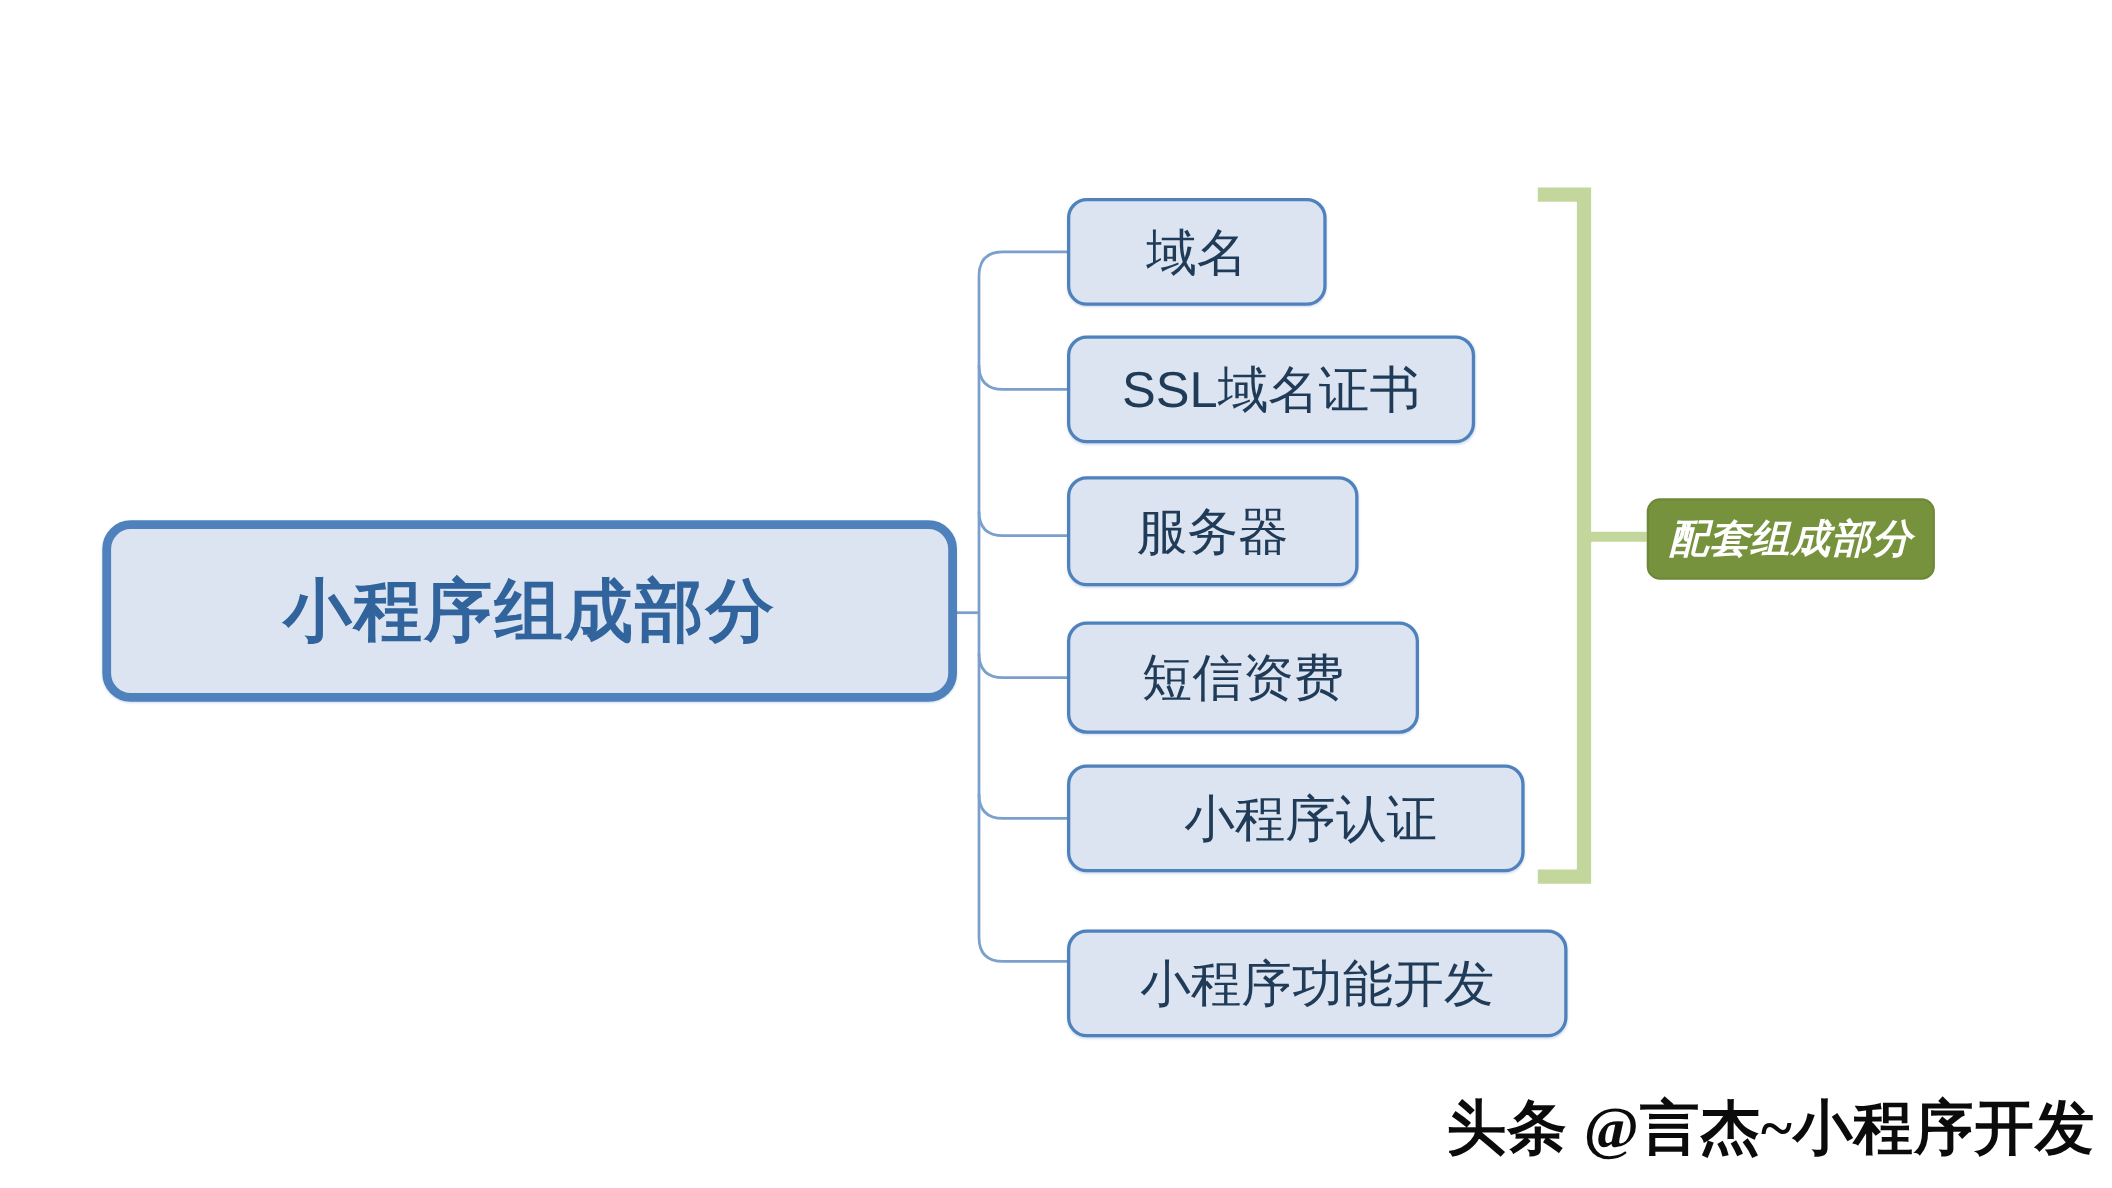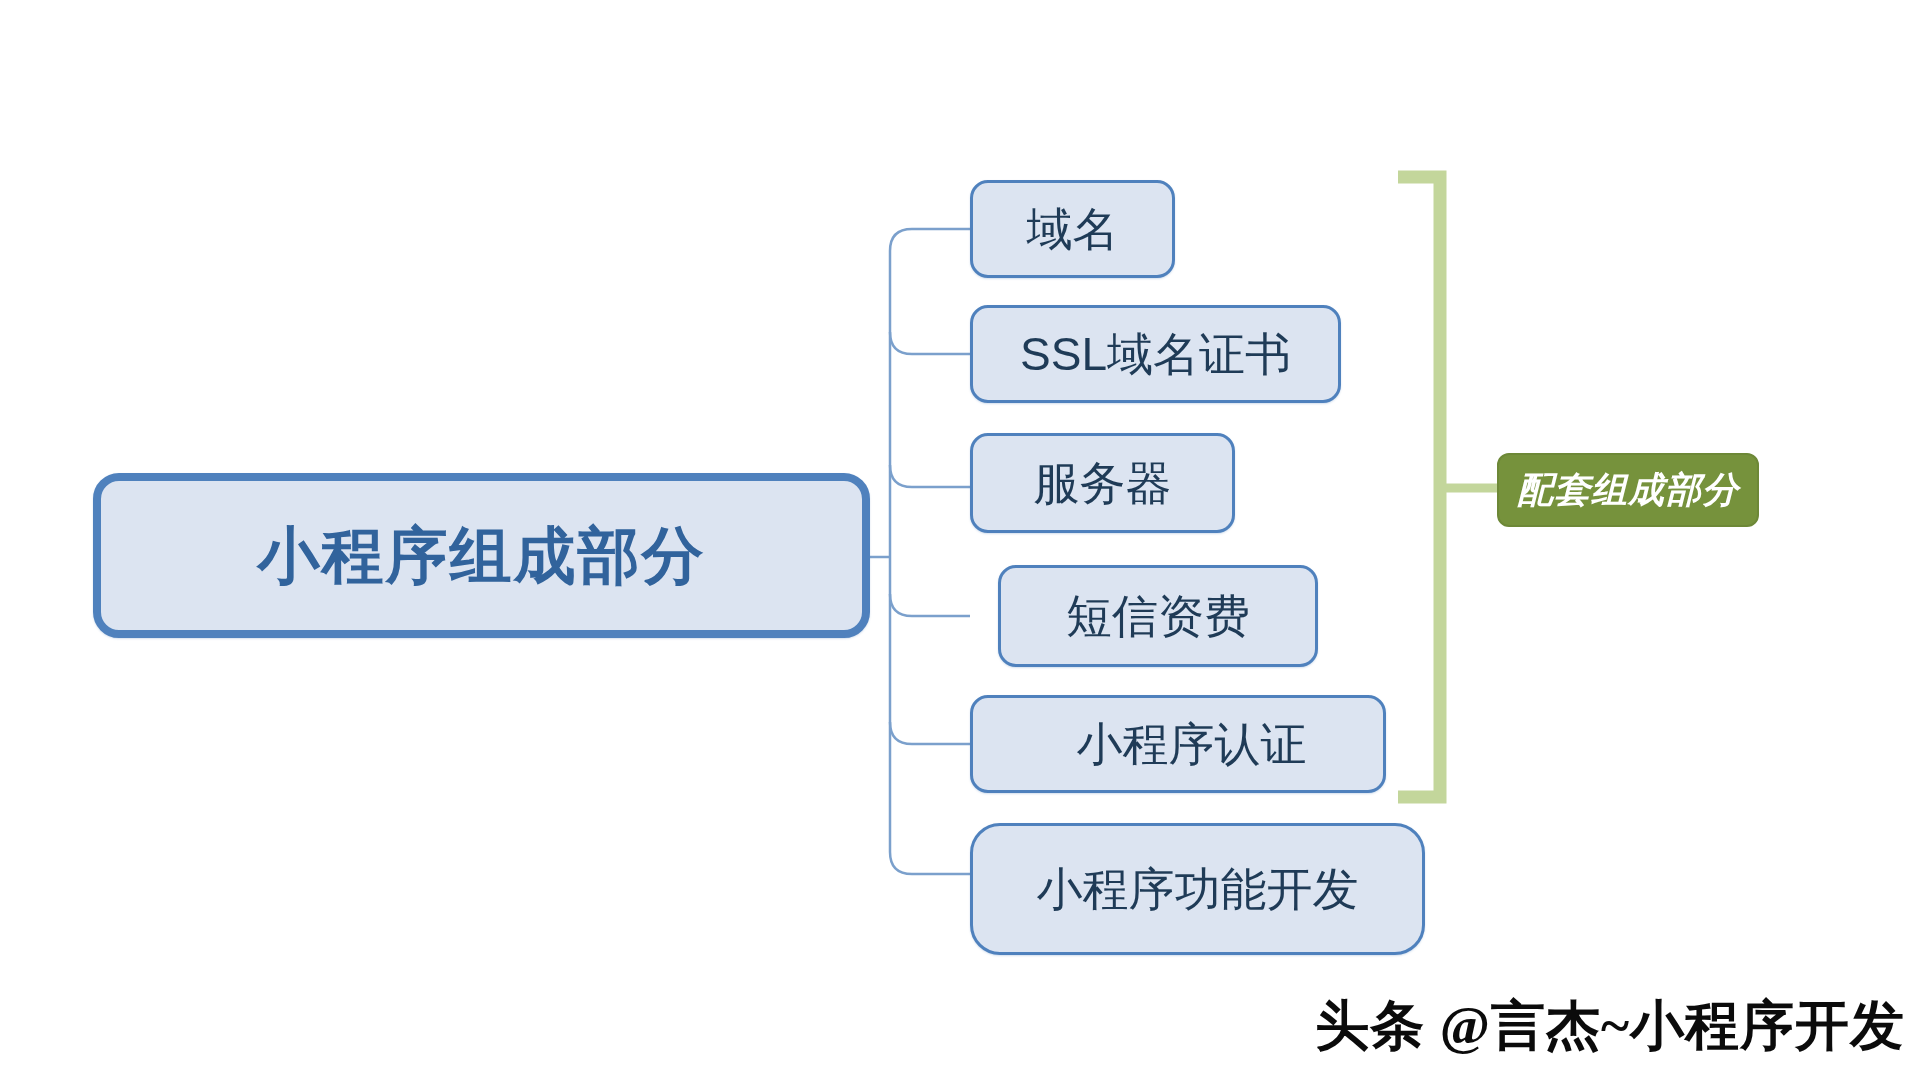--- a/index.html
+++ b/index.html
@@ -55,26 +55,26 @@
   }
   .node-root{
     left:93px;top:473px;width:777px;height:165px;
     border-width:8px;
     border-radius:26px;
     font-size:62px;
     font-weight:bold;
     color:var(--root-text);
     letter-spacing:2px;
   }
-  .node-c1{left:970px;top:180px;width:205px;height:98px;}
+  .node-c1{left:970px;top:180px;width:236px;height:98px;}
   .node-c2{left:970px;top:305px;width:371px;height:98px;}
   .node-c3{left:970px;top:433px;width:265px;height:100px;}
-  .node-c4{left:970px;top:565px;width:320px;height:102px;margin-left:28px;}
+  .node-c4{left:970px;top:565px;width:320px;height:102px;}
   .node-c5{left:970px;top:695px;width:416px;height:98px;padding-left:27px;}
-  .node-c6{left:970px;top:823px;width:455px;height:132px;border-radius:30px;}
+  .node-c6{left:970px;top:845px;width:455px;height:98px;}
   .badge{
     position:absolute;
     left:1497px;top:453px;width:262px;height:74px;
     display:flex;align-items:center;justify-content:center;
     background:var(--badge-fill);
     border:2px solid var(--badge-border);
     border-radius:12px;
     color:var(--badge-text);
     font-size:36px;
     font-weight:bold;

